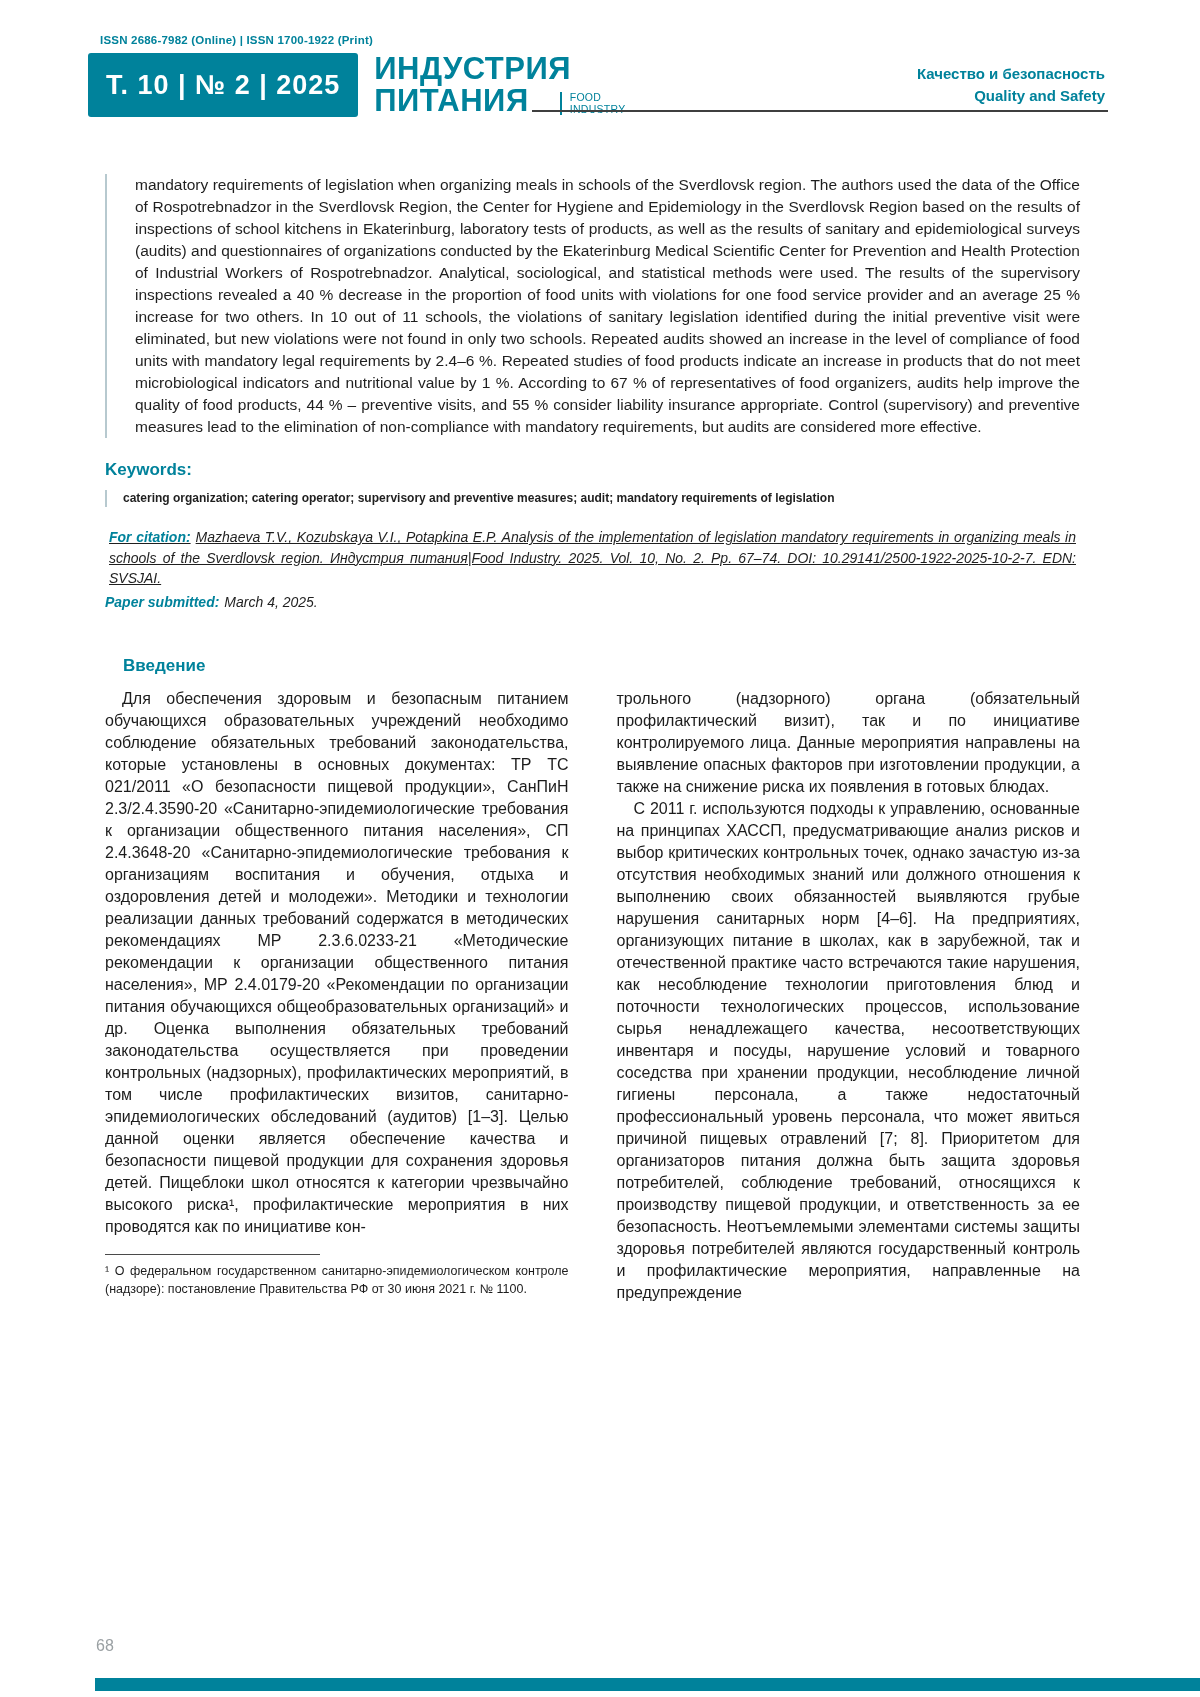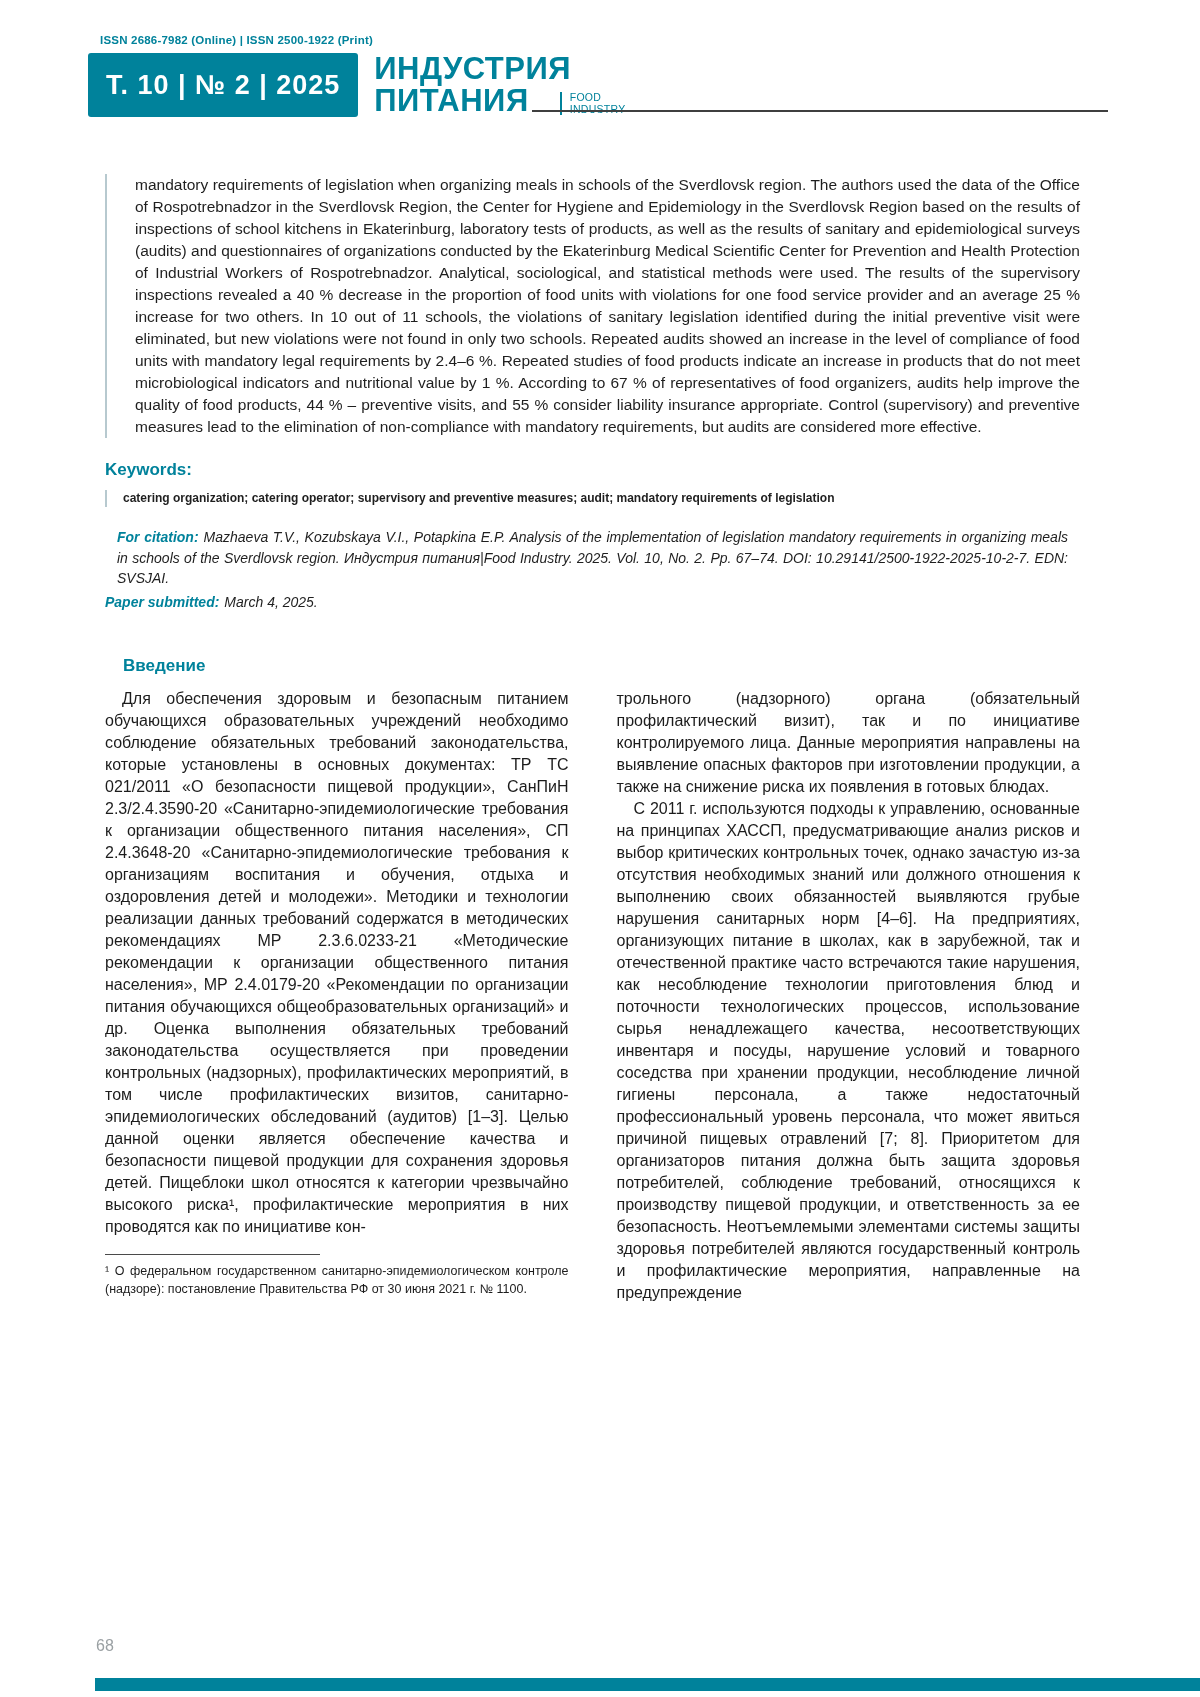--- a/index.html
+++ b/index.html
@@ -48,22 +48,22 @@
     margin-top:50px; border-left:2px solid var(--rule); padding-left:28px;
     font-size:15.5px; line-height:1.42; text-align:justify; color:#1f1f1f;
     hyphens:auto;
   }
   .kw-heading { color:var(--accent); font-size:17px; font-weight:700; margin:22px 0 10px; }
   .keywords {
     border-left:2px solid var(--rule); padding-left:16px;
     font-size:12px; line-height:1.45; text-align:justify; color:#1f1f1f;font-weight:bold;
   }
   .citation {
-    margin:20px 12px 0; font-size:14px; font-style:italic;
-    line-height:1.45; text-align:justify; color:#1f1f1f;
+    margin:20px 4px 0; font-size:14px; font-style:italic;
+    line-height:1.45; text-align:justify; color:#1f1f1f;text-decoration:underline;
   }
   .cit-label { color:var(--accent); font-weight:700; margin-right:5px; }
   .submitted { margin:6px 0 0; font-size:14px; font-style:italic; color:#1f1f1f; }
   .section-heading { color:var(--accent); font-size:17px; font-weight:700; margin:46px 0 12px 18px; }
 
   .columns { display:flex; gap:48px; }
   .col {
     width:470px; font-size:16px; line-height:22px; text-align:justify;
     color:#1c1c1c; hyphens:auto;
   }
@@ -75,32 +75,36 @@
   
   .page-number { position:absolute; left:96px; bottom:42px; color:#9aa0a3; font-size:16px; }
   .bottom-bar { position:absolute; left:95px; right:0; bottom:6px; height:13px; background:var(--accent); }
 </style>
 </head>
 <body>
 
 <div class="page">
 
   <header>
-    <div class="issn">ISSN 2686-7982 (Online)  |  ISSN 2500-1922 (Print)</div>
+    <div class="issn">ISSN 2686-7982 (Online)  |  ISSN 1700-1922 (Print)</div>
     <div class="header-main">
       <div class="vol-box">Т. 10 | № 2 | 2025</div>
       <div class="journal-title">
         <div class="jt-line1">ИНДУСТРИЯ</div>
         <div class="jt-row">
           <span class="jt-line2">ПИТАНИЯ</span>
           <span class="jt-en">
             <span>FOOD</span>
             <span>INDUSTRY</span>
           </span>
         </div>
+      </div>
+      <div class="header-right">
+        <div>Качество и безопасность</div>
+        <div>Quality and Safety</div>
       </div>
     </div>
     <div class="header-rule"></div>
   </header>
 
   <main>
 
     <div class="abstract" lang="en">mandatory requirements of legislation when organizing meals in schools of the Sverdlovsk region. The authors used the data of the Office of Rospotrebnadzor in the Sverdlovsk Region, the Center for Hygiene and Epidemiology in the Sverdlovsk Region based on the results of inspections of school kitchens in Ekaterinburg, laboratory tests of products, as well as the results of sanitary and epidemiological surveys (audits) and questionnaires of organizations conducted by the Ekaterinburg Medical Scientific Center for Prevention and Health Protection of Industrial Workers of Rospotrebnadzor. Analytical, sociological, and statistical methods were used. The results of the supervisory inspections revealed a 40 % decrease in the proportion of food units with violations for one food service provider and an average 25 % increase for two others. In 10 out of 11 schools, the violations of sanitary legislation identified during the initial preventive visit were eliminated, but new violations were not found in only two schools. Repeated audits showed an increase in the level of compliance of food units with mandatory legal requirements by 2.4–6 %. Repeated studies of food products indicate an increase in products that do not meet microbiological indicators and nutritional value by 1 %. According to 67 % of representatives of food organizers, audits help improve the quality of food products, 44 % – preventive visits, and 55 % consider liability insurance appropriate. Control (supervisory) and preventive measures lead to the elimination of non-compliance with mandatory requirements, but audits are considered more effective.</div>
 
     <h2 class="kw-heading">Keywords:</h2>

